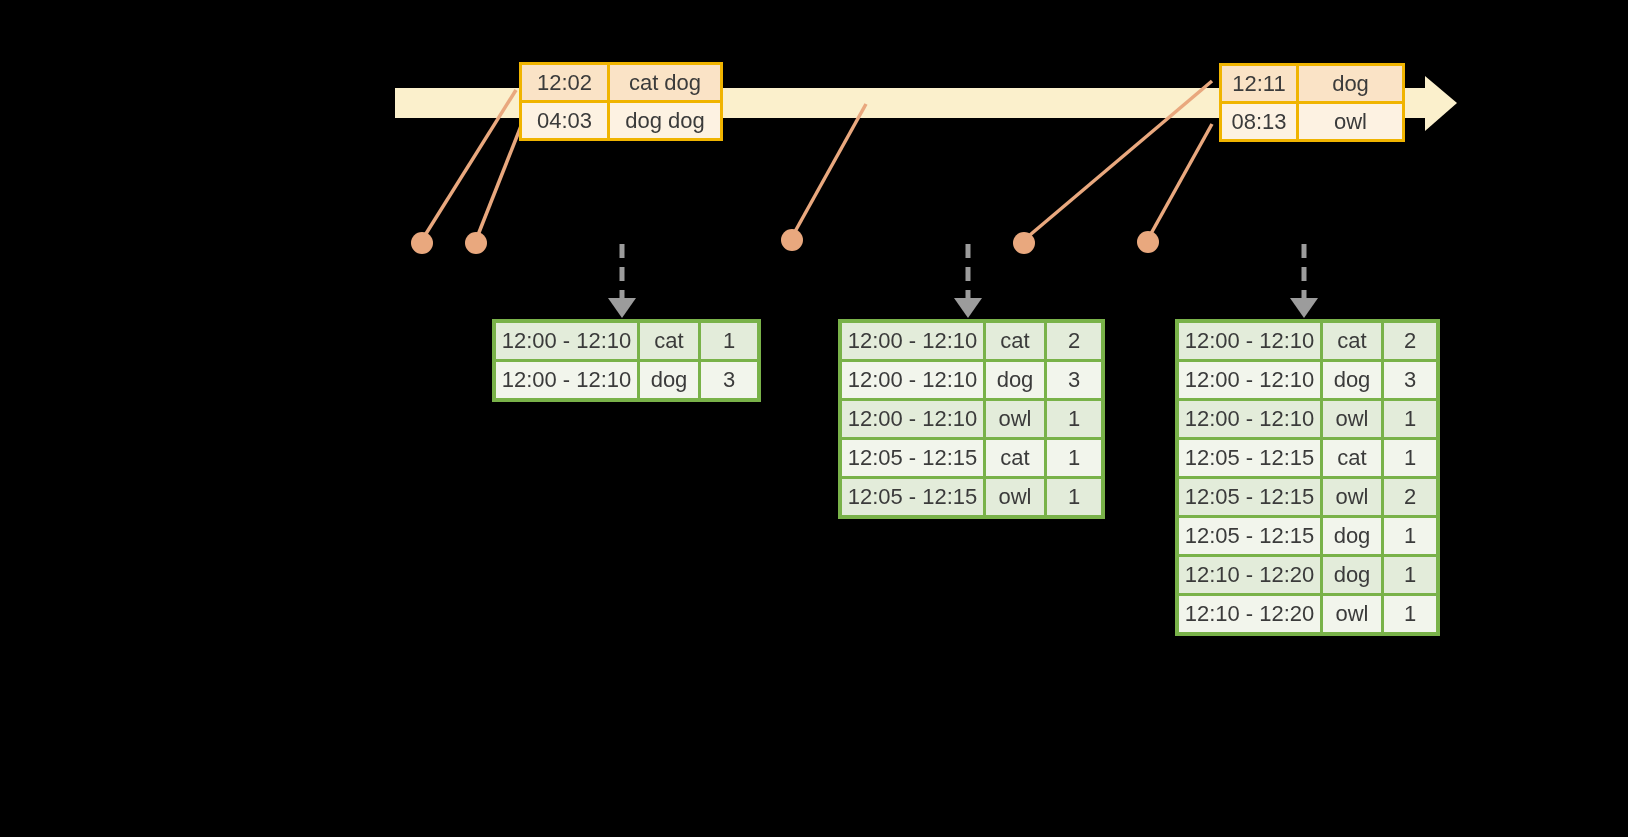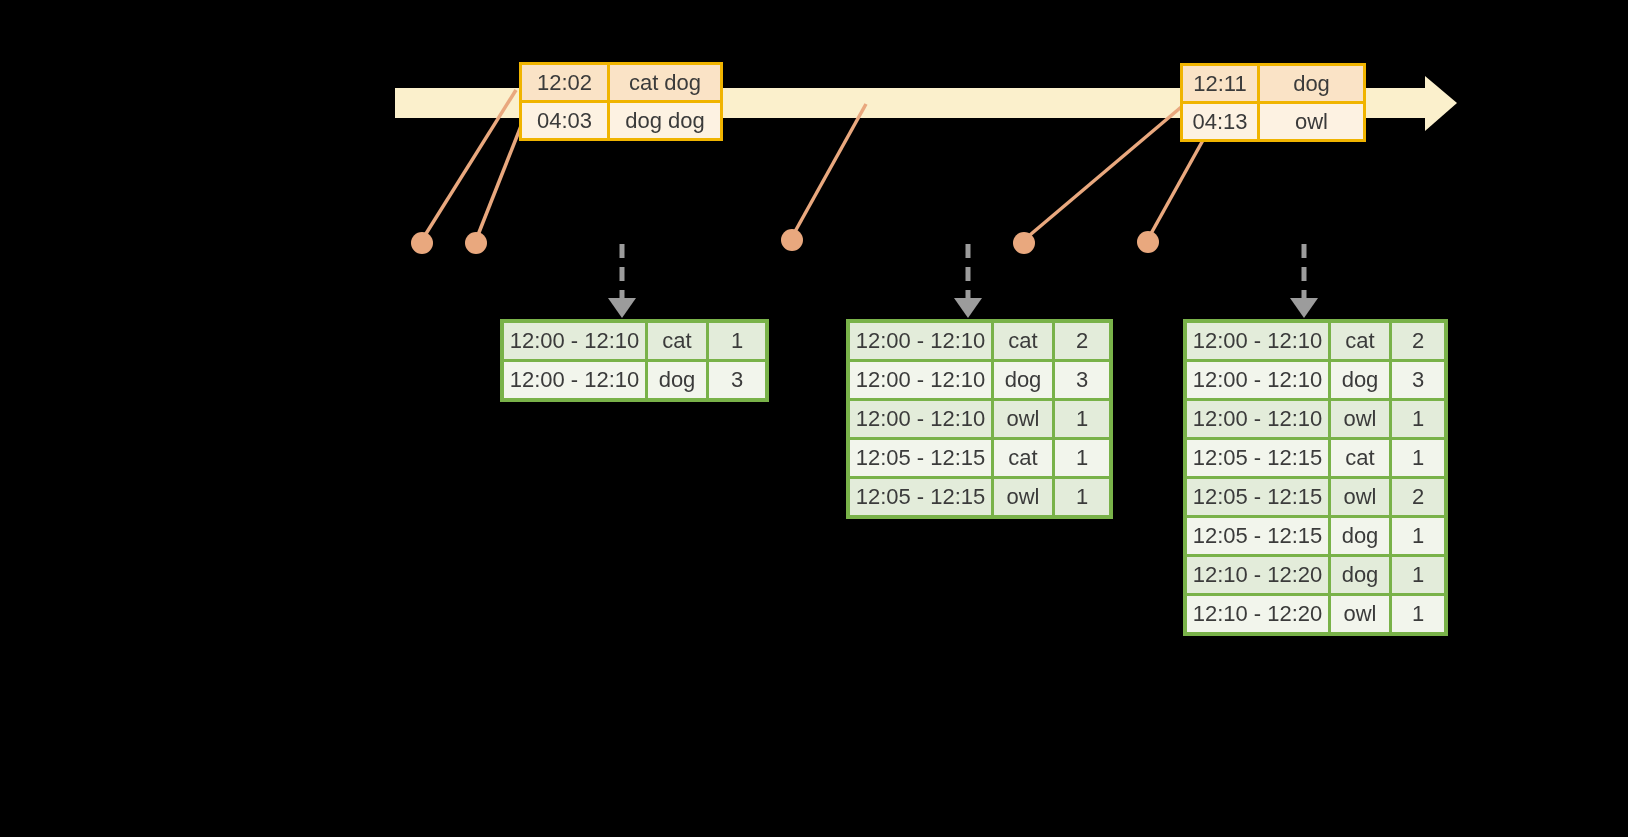--- a/index.html
+++ b/index.html
@@ -28,25 +28,25 @@
 
   
   .etable{position:absolute;display:grid;gap:3px;background:var(--gold);
           border:3px solid var(--gold);grid-auto-rows:35px;}
   .etable .cell{display:flex;align-items:center;justify-content:center;
           color:var(--text);font-size:22px;}
   .edark{background:var(--event_row_dark);}
   .elight{background:var(--event_row_light);}
   #etable-1{left:519px;top:62px;width:198px;grid-template-columns:85px 1fr;}
   #etable-2{left:867px;top:83px;width:201px;grid-template-columns:86px 1fr;grid-auto-rows:34px;}
-  #etable-3{left:1180px;top:63px;width:180px;grid-template-columns:74px 1fr;}
+  #etable-3{left:1219px;top:63px;width:180px;grid-template-columns:74px 1fr;}
 
   
   .rtable{position:absolute;display:grid;gap:3px;background:var(--green);
-          border:4px solid var(--green);grid-template-columns:141px 58px 1fr;grid-auto-rows:36px;margin-left:8px;}
+          border:4px solid var(--green);grid-template-columns:141px 58px 1fr;grid-auto-rows:36px;}
   .rtable .row{display:contents;}
   .rtable .cell{display:flex;align-items:center;justify-content:center;
           color:var(--text);font-size:22px;white-space:nowrap;}
   .rdark{background:var(--result_row_dark);}
   .rlight{background:var(--result_row_light);}
   #rtable-1{left:492px;top:319px;width:261px;}
   #rtable-2{left:838px;top:319px;width:259px;}
   #rtable-3{left:1175px;top:319px;width:257px;}
 </style>
 </head>
@@ -83,21 +83,21 @@
     <div class="cell edark">12:02</div>
     <div class="cell edark">cat dog</div>
     <div class="cell elight">04:03</div>
     <div class="cell elight">dog dog</div>
   </div>
 
 
   <div id="etable-3" class="etable">
     <div class="cell edark">12:11</div>
     <div class="cell edark">dog</div>
-    <div class="cell elight">04:13</div>
+    <div class="cell elight">08:13</div>
     <div class="cell elight">owl</div>
   </div>
 
   <div id="rtable-1" class="rtable">
     <div class="row">
       <div class="cell rdark">12:00 - 12:10</div>
       <div class="cell rdark">cat</div>
       <div class="cell rdark">1</div>
     </div>
     <div class="row">

